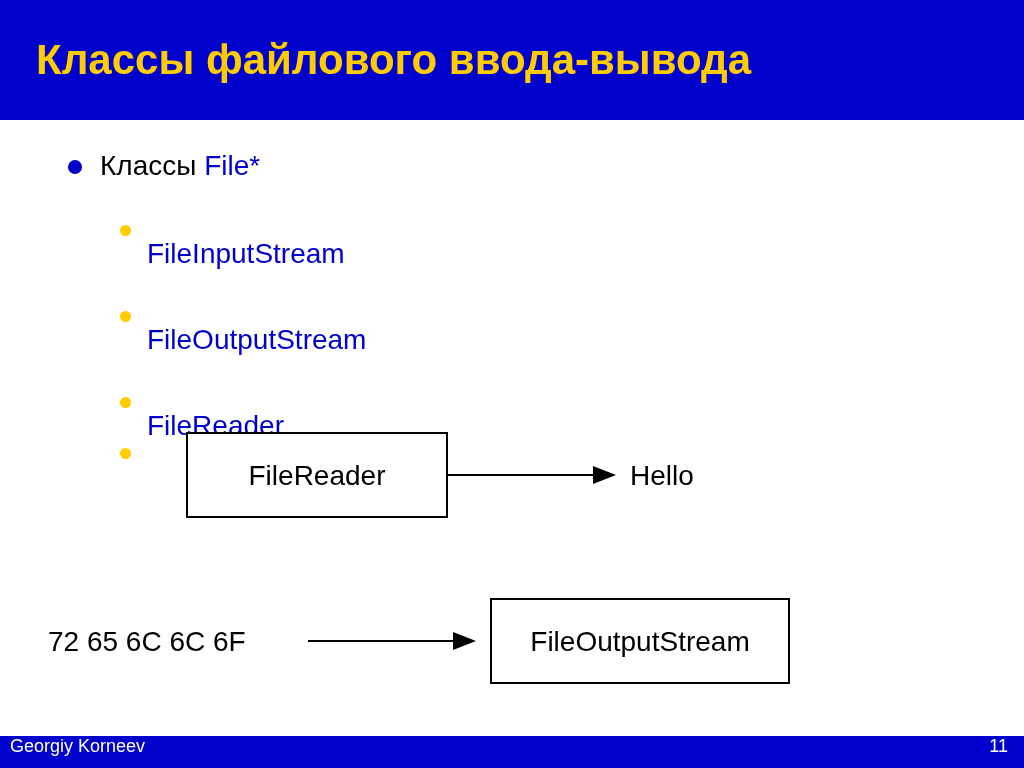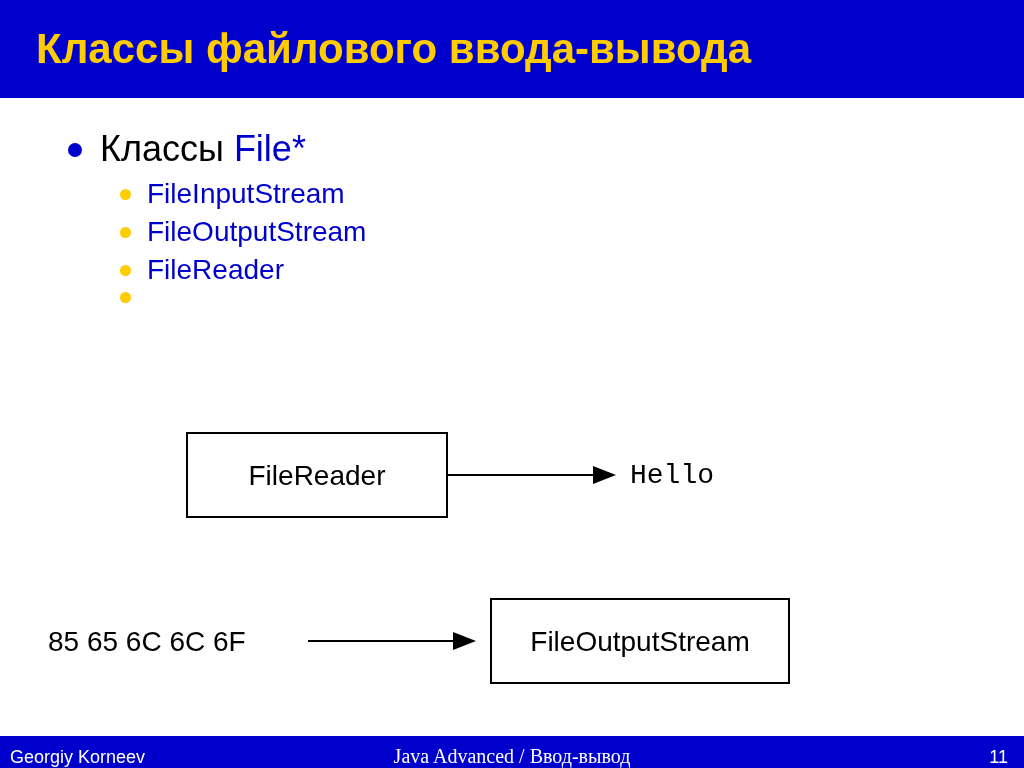--- a/index.html
+++ b/index.html
@@ -6,21 +6,21 @@
   body {
     width: 1024px;
     height: 768px;
     font-family: Arial, Helvetica, sans-serif;
     background: #ffffff;
     position: relative;
     overflow: hidden;
   }
   .title-bar {
     background: #0000cc;
-    height: 98px;
+    height: 120px;
     display: flex;
     align-items: center;
     padding-left: 36px;
   }
   .title-bar h1 {
     color: #ffcc00;
     font-size: 42px;
     font-weight: bold;
   }
   .content {
@@ -34,21 +34,21 @@
   .main-bullet {
     width: 14px;
     height: 14px;
     border-radius: 50%;
     background: #0000cc;
     margin-right: 18px;
     flex-shrink: 0;
     margin-top: 2px;
   }
   .main-text {
-    font-size: 36px;
+    font-size: 28px;
     color: #000;
   }
   .file-span { color: #0000cc; }
   .sub-list {
     padding-left: 52px;
     margin-top: 6px;
   }
   .sub-item {
     display: flex;
     align-items: center;
@@ -58,20 +58,21 @@
     width: 11px;
     height: 11px;
     border-radius: 50%;
     background: #ffcc00;
     margin-right: 16px;
     flex-shrink: 0;
   }
   .sub-text {
     font-size: 28px;
     color: #0000cc;
+    margin-top: 48px;
   }
   .box {
     position: absolute;
     border: 2px solid #000;
     background: #fff;
     text-align: center;
     font-size: 28px;
     line-height: 1.25;
     display: flex;
     flex-direction: column;
@@ -89,21 +90,21 @@
   .footer {
     position: absolute;
     bottom: 0;
     left: 0;
     right: 0;
     height: 32px;
     background: #0000cc;
     color: #fff;
     font-size: 18px;
     display: flex;
-    align-items: flex-end;
+    align-items: flex-start;
   }
   .footer-left { position: absolute; left: 10px; }
   .footer-center { width: 100%; text-align: center; font-family: "Times New Roman", serif; font-size: 20px;}
   .footer-right { position: absolute; right: 16px; }
 </style>
 </head>
 <body>
 
 <div class="title-bar">
   <h1>Классы файлового ввода-вывода</h1>
@@ -135,28 +136,27 @@
   </div>
 </div>
 
 <div class="box" style="left:186px; top:432px; width:262px; height:86px;">
   <div>FileReader</div>
 </div>
 <svg class="arrow" style="left:448px; top:460px;" width="170" height="30">
   <line x1="0" y1="15" x2="145" y2="15" stroke="#000" stroke-width="2"></line>
   <polygon points="145,6 168,15 145,24" fill="#000"></polygon>
 </svg>
-<div class="free-label" style="left:630px; top:460px;font-family:Liberation Mono, monospace;">Hello</div>
+<div class="free-label" style="left:630px; top:460px;">Hello</div>
 
-<div class="free-label" style="left:48px; top:626px;">85 65 6C 6C 6F</div>
+<div class="free-label" style="left:48px; top:626px;">72 65 6C 6C 6F</div>
 <svg class="arrow" style="left:308px; top:626px;" width="170" height="30">
   <line x1="0" y1="15" x2="145" y2="15" stroke="#000" stroke-width="2"></line>
   <polygon points="145,6 168,15 145,24" fill="#000"></polygon>
 </svg>
 <div class="box" style="left:490px; top:598px; width:300px; height:86px;">
   <div>FileOutputStream</div>
 </div>
 
 <div class="footer">
   <div class="footer-left">Georgiy Korneev</div>
-  <div class="footer-center">Java Advanced / Ввод-вывод</div>
   <div class="footer-right">11</div>
 </div>
 
 </body></html>

